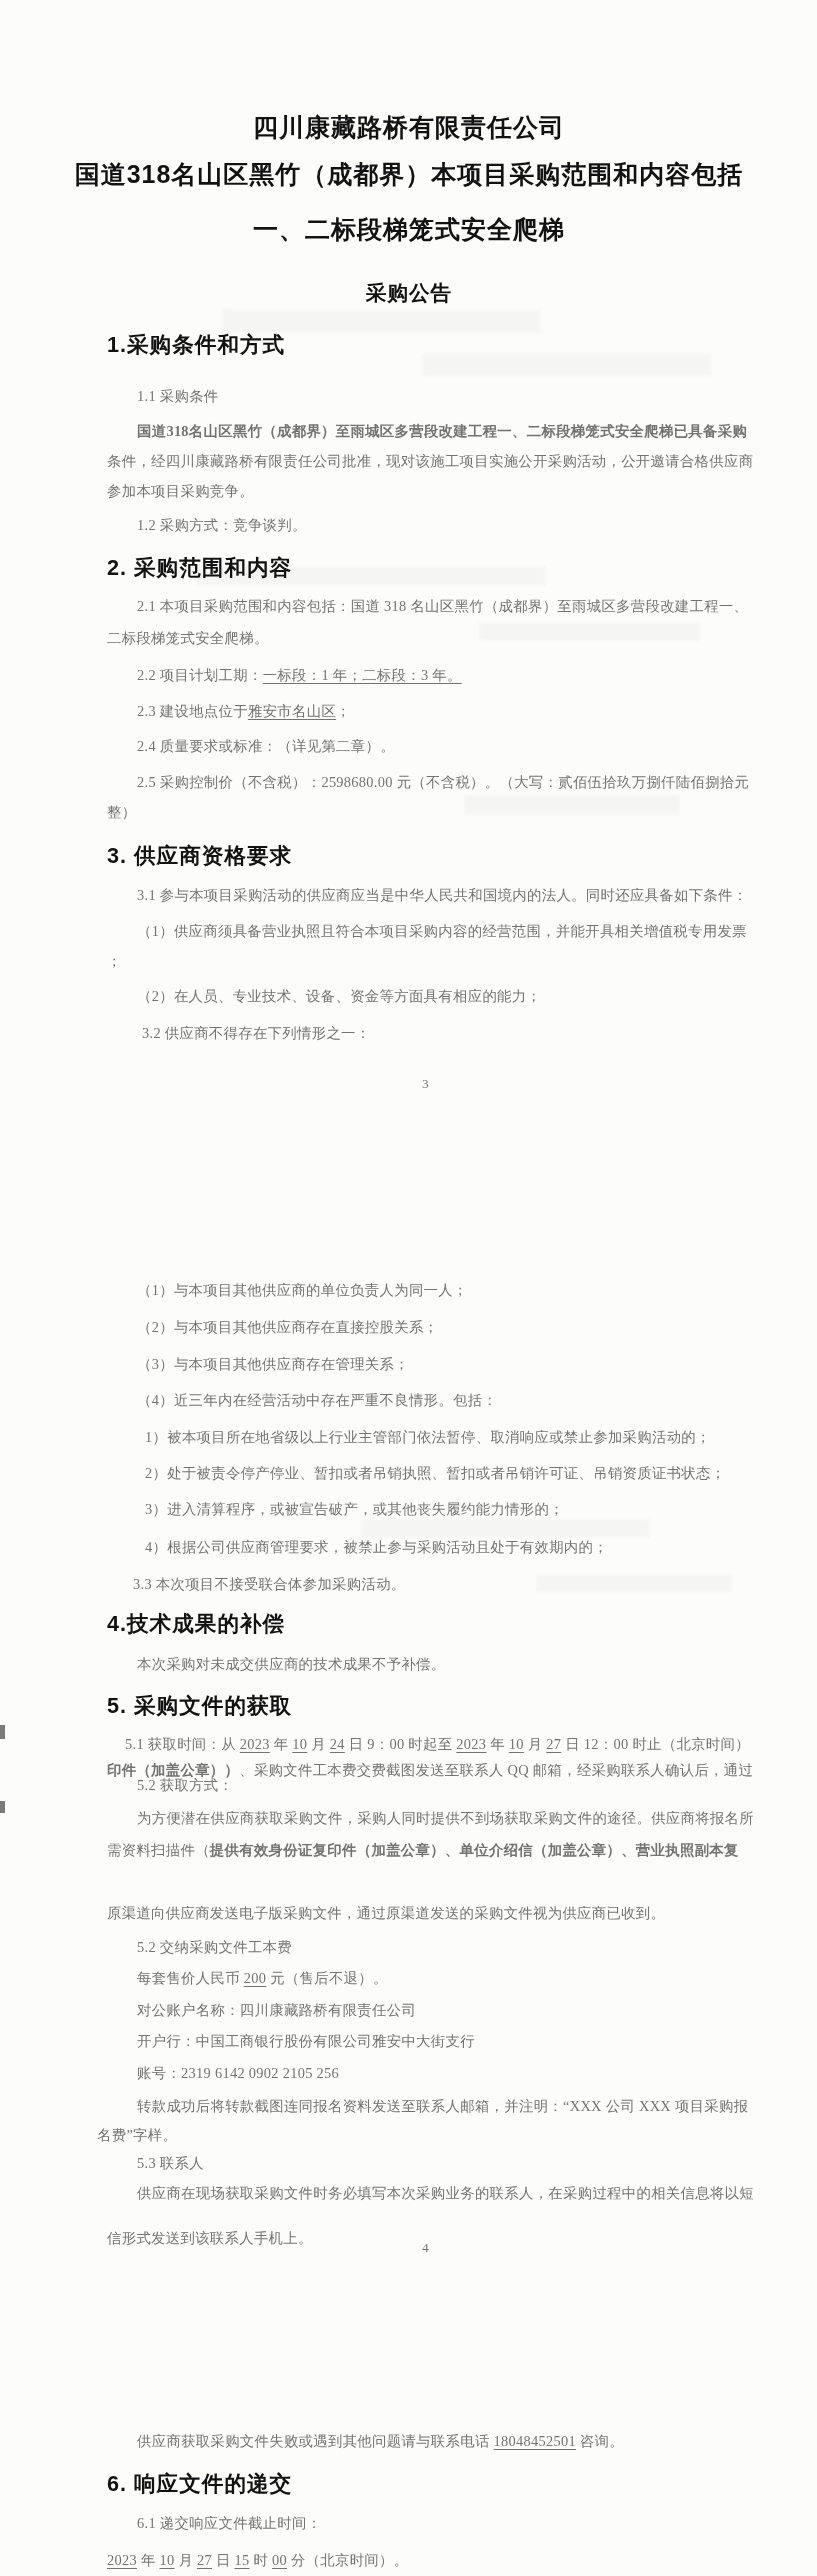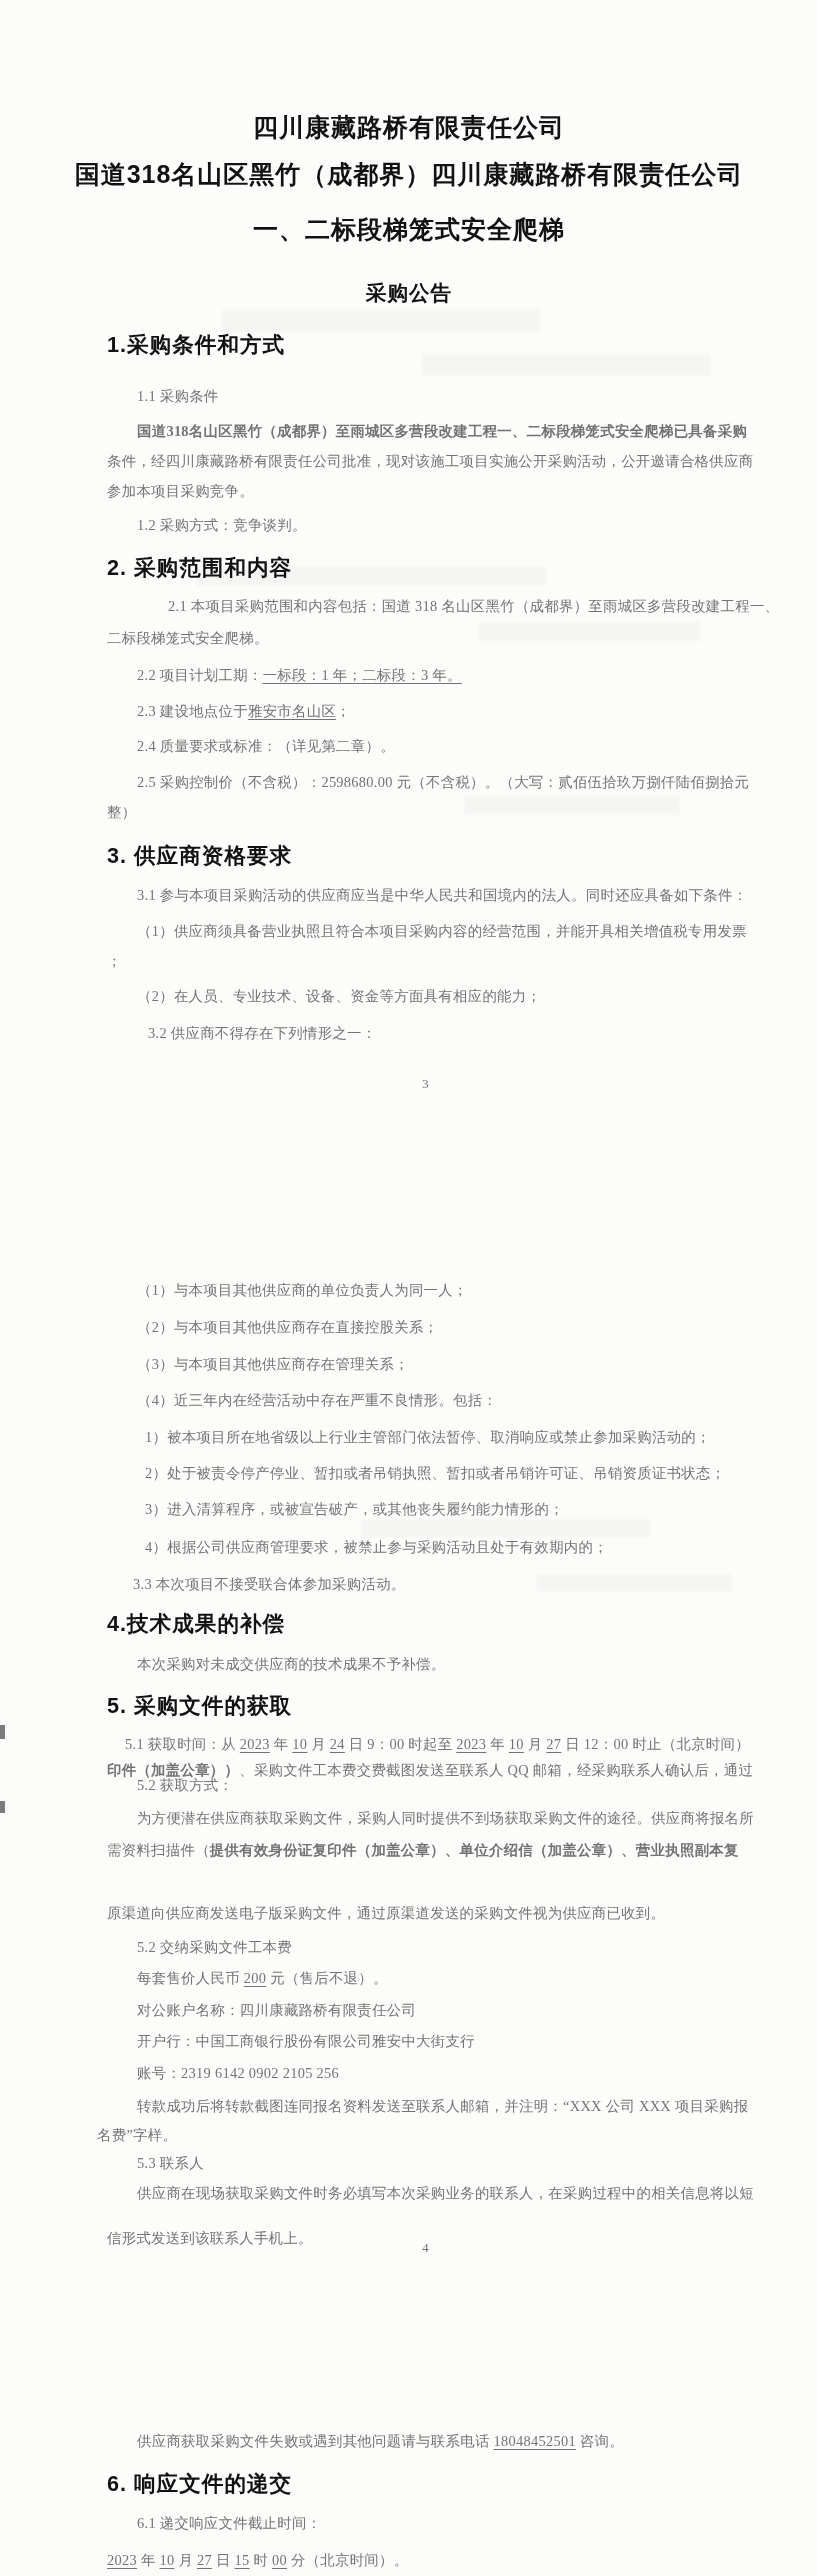--- a/index.html
+++ b/index.html
@@ -24,43 +24,43 @@
   <div class="art" style="left:479px;top:622px;width:222px;height:18.5px"></div>
   <div class="art" style="left:464px;top:795px;width:216px;height:18.5px"></div>
   <div class="art" style="left:361px;top:1519px;width:289px;height:18.5px"></div>
   <div class="art" style="left:536px;top:1574px;width:196px;height:17.5px"></div>
 
   <div class="edge-mark" style="top:1725px;height:14.4px"></div>
   <div class="edge-mark" style="top:1801px;height:12.4px"></div>
 
   <div id="doc-canvas">
       <div class="line sans center" style="top: 112px; font-size: 25px;"><span>四川康藏路桥有限责任公司</span></div>
-      <div class="line sans center" style="top: 159px; font-size: 25px;"><span>国道318名山区黑竹（成都界）四川康藏路桥有限责任公司</span></div>
+      <div class="line sans center" style="top: 159px; font-size: 25px;"><span>国道318名山区黑竹（成都界）本项目采购范围和内容包括</span></div>
       <div class="line sans center" style="top: 214px; font-size: 25px;"><span>一、二标段梯笼式安全爬梯</span></div>
       <div class="line sans center" style="top: 280px; font-size: 20.6px;"><span>采购公告</span></div>
       <div class="line sans" style="top: 332px; left: 107px; font-size: 21.6px;"><span>1.采购条件和方式</span></div>
       <div class="line" style="top: 387px; left: 137px;"><span>1.1 采购条件</span></div>
       <div class="line" style="top: 422px; left: 137px; font-weight: bold;"><span>国道318名山区黑竹（成都界）至雨城区多营段改建工程一、二标段梯笼式安全爬梯已具备采购</span></div>
       <div class="line" style="top: 452px; left: 107px;"><span>条件，经四川康藏路桥有限责任公司批准，现对该施工项目实施公开采购活动，公开邀请合格供应商</span></div>
       <div class="line" style="top: 482px; left: 107px;"><span>参加本项目采购竞争。</span></div>
       <div class="line" style="top: 516px; left: 137px;"><span>1.2 采购方式：竞争谈判。</span></div>
       <div class="line sans" style="top: 555px; left: 107px; font-size: 21.6px;"><span>2. 采购范围和内容</span></div>
-      <div class="line" style="top: 597px; left: 137px; margin-left: 31px;"><span>2.1 本项目采购范围和内容包括：国道 318 名山区黑竹（成都界）至雨城区多营段改建工程一、</span></div>
+      <div class="line" style="top: 597px; left: 137px;"><span>2.1 本项目采购范围和内容包括：国道 318 名山区黑竹（成都界）至雨城区多营段改建工程一、</span></div>
       <div class="line" style="top: 629px; left: 107px;"><span>二标段梯笼式安全爬梯。</span></div>
       <div class="line" style="top: 666px; left: 137px;"><span>2.2 项目计划工期：</span><span class="seg-u">一标段：1 年；二标段：3 年。</span></div>
       <div class="line" style="top: 702px; left: 137px;"><span>2.3 建设地点位于</span><span class="seg-u">雅安市名山区</span><span>；</span></div>
       <div class="line" style="top: 737px; left: 137px;"><span>2.4 质量要求或标准：（详见第二章）。</span></div>
       <div class="line" style="top: 773px; left: 137px;"><span>2.5 采购控制价（不含税）：2598680.00 元（不含税）。（大写：贰佰伍拾玖万捌仟陆佰捌拾元</span></div>
       <div class="line" style="top: 803px; left: 107px;"><span>整）</span></div>
       <div class="line sans" style="top: 843px; left: 107px; font-size: 21.6px;"><span>3. 供应商资格要求</span></div>
       <div class="line" style="top: 886px; left: 137px;"><span>3.1 参与本项目采购活动的供应商应当是中华人民共和国境内的法人。同时还应具备如下条件：</span></div>
       <div class="line" style="top: 922px; left: 137px;"><span>（1）供应商须具备营业执照且符合本项目采购内容的经营范围，并能开具相关增值税专用发票</span></div>
       <div class="line" style="top: 952px; left: 107px;"><span>；</span></div>
       <div class="line" style="top: 987px; left: 137px;"><span>（2）在人员、专业技术、设备、资金等方面具有相应的能力；</span></div>
-      <div class="line" style="top: 1024px; left: 148px;"><span>3.2 供应商不得存在下列情形之一：</span></div>
+      <div class="line" style="top: 1024px; left: 142px;"><span>3.2 供应商不得存在下列情形之一：</span></div>
       <div class="line" style="top: 1076px; left: 422px; font-size: 13.4px;"><span>3</span></div>
       <div class="line" style="top: 1281px; left: 137px;"><span>（1）与本项目其他供应商的单位负责人为同一人；</span></div>
       <div class="line" style="top: 1318px; left: 137px;"><span>（2）与本项目其他供应商存在直接控股关系；</span></div>
       <div class="line" style="top: 1355px; left: 137px;"><span>（3）与本项目其他供应商存在管理关系；</span></div>
       <div class="line" style="top: 1391px; left: 137px;"><span>（4）近三年内在经营活动中存在严重不良情形。包括：</span></div>
       <div class="line" style="top: 1428px; left: 145px;"><span>1）被本项目所在地省级以上行业主管部门依法暂停、取消响应或禁止参加采购活动的；</span></div>
       <div class="line" style="top: 1464px; left: 145px;"><span>2）处于被责令停产停业、暂扣或者吊销执照、暂扣或者吊销许可证、吊销资质证书状态；</span></div>
       <div class="line" style="top: 1500px; left: 145px;"><span>3）进入清算程序，或被宣告破产，或其他丧失履约能力情形的；</span></div>
       <div class="line" style="top: 1538px; left: 145px;"><span>4）根据公司供应商管理要求，被禁止参与采购活动且处于有效期内的；</span></div>
       <div class="line" style="top: 1575px; left: 133px;"><span>3.3 本次项目不接受联合体参加采购活动。</span></div>

